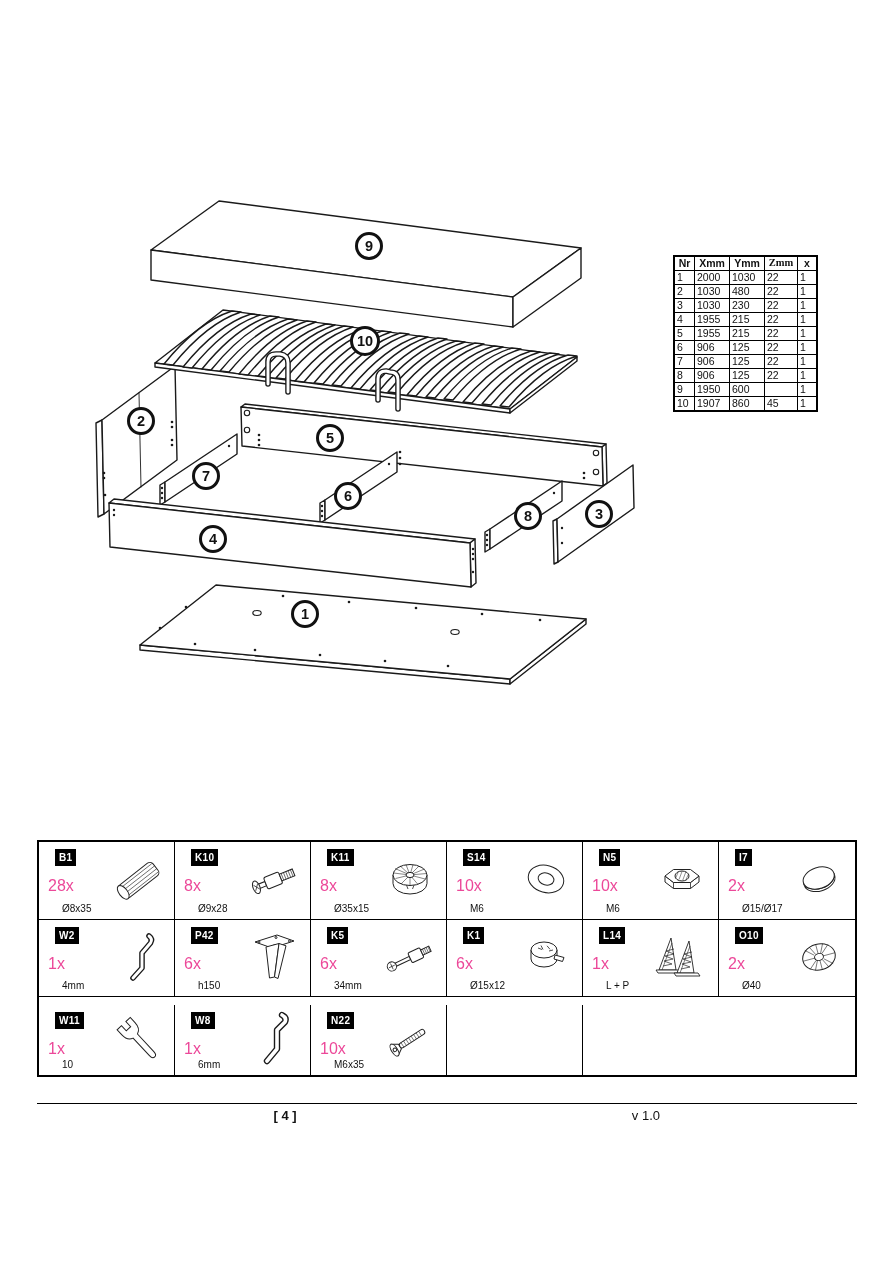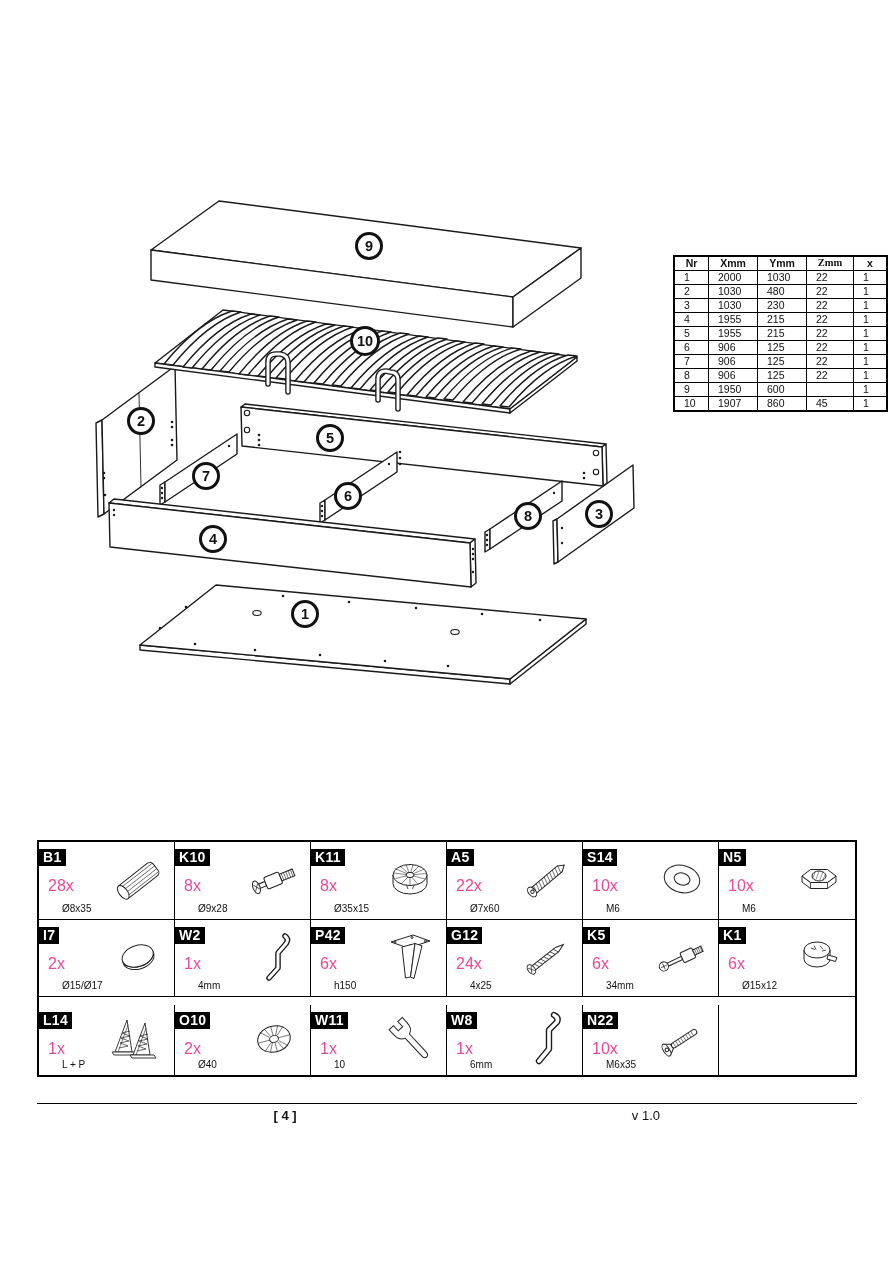--- a/index.html
+++ b/index.html
@@ -12,34 +12,34 @@
   .diagram .dot{fill:#1a1a1a;stroke:none;}
   .diagram .hole{fill:#fff;stroke:#1a1a1a;stroke-width:1.1;}
   .diagram .callout circle{fill:#fff;stroke:#111;stroke-width:3;}
   .diagram .callout text{font-family:"Liberation Sans",sans-serif;font-size:14.5px;font-weight:600;
         text-anchor:middle;fill:#111;}
   .tube-b{fill:none;stroke:#1a1a1a;stroke-width:5.6;stroke-linecap:round;stroke-linejoin:round;}
   .tube-w{fill:none;stroke:#fff;stroke-width:2.9;stroke-linecap:round;stroke-linejoin:round;}
   
   .dim-table{position:absolute;left:673px;top:255px;border-collapse:collapse;
         font-size:10.5px;line-height:1;}
-  .dim-table th,.dim-table td{border:1px solid #000;padding:1px 9px;height:11px;white-space:nowrap;}
+  .dim-table th,.dim-table td{border:1px solid #000;padding:1px 2px;height:11px;white-space:nowrap;}
   .dim-table{border:2px solid #000;}
   .dim-table th{font-weight:bold;text-align:center;}
   .dim-table td{text-align:left;}
   .c-nr{width:15px;} .c-x{width:30px;} .c-y{width:30px;} .c-z{width:28px;font-family:Liberation Serif, serif;} .c-q{width:14px;}
   
   .parts-grid{position:absolute;left:37px;top:840px;width:820px;height:237px;
         display:grid;grid-template-columns:repeat(6,1fr);grid-template-rows:repeat(3,1fr);
         border:2px solid #000;box-sizing:border-box;}
   .cell{position:relative;border-right:1.4px solid #000;border-bottom:1.4px solid #000;}
   .cell:nth-child(6n){border-right:none;}
   .cell:nth-child(n+13){border-bottom:none;margin-top:8px;}
-  .code{position:absolute;top:7px;left:0;background:#000;color:#fff;font-weight:bold;
-        font-size:14px;line-height:17px;padding:0 4px;letter-spacing:.3px;}
+  .code{position:absolute;top:7px;left:16px;background:#000;color:#fff;font-weight:bold;
+        font-size:10px;line-height:17px;padding:0 4px;letter-spacing:.3px;}
   .code:empty{display:none;}
   .qty{position:absolute;top:35px;left:9px;font-size:16px;color:#ec4899;}
   .size{position:absolute;bottom:5px;left:23px;font-size:10px;color:#111;}
   .icon{position:absolute;right:4px;top:50%;margin-top:-31px;width:62px;height:62px;}
   .icon .ln{fill:none;stroke:#222;}
   
   .footer-line{position:absolute;left:37px;top:1103px;width:820px;border-top:1.6px solid #000;}
   .page-num{position:absolute;left:250px;top:1108px;width:70px;text-align:center;
         font-size:13px;font-weight:bold;}
   .version{position:absolute;left:570px;top:1108px;width:90px;text-align:right;font-size:13px;}
@@ -350,33 +350,20 @@
         <g fill="#fff" stroke="#222" stroke-width="1">
           <path d="M13,26 v8.5 A17,10.5 0 0 0 47,34.5 V26"></path>
           <ellipse cx="30" cy="26" rx="17" ry="10.5"></ellipse>
           <path class="ln" d="M30,26 L13.5,24 M30,26 L15,19.5 M30,26 L20,16.8 M30,26 L26,15.6 M30,26 L33,15.7 M30,26 L39,17 M30,26 L44.5,20 M30,26 L46.5,24.5 M30,26 L45,30 M30,26 L38,35.5 M30,26 L30,36.5 M30,26 L21,35 M30,26 L15.5,29.5" stroke-width=".55"></path>
           <ellipse cx="30" cy="26" rx="4" ry="2.6"></ellipse>
           <path class="ln" d="M26.5,36.2 l1.5,3.8 M34,36.2 l-1.5,3.8" stroke-width=".8"></path>
         </g>
       </svg>
     </div>
 
-    <div class="cell">
-      <span class="code">A5</span>
-      <span class="qty">22x</span>
-      <span class="size">Ø7x60</span>
-      <svg class="icon" viewBox="0 0 62 62">
-        <g transform="rotate(-40 30 30)" fill="#fff" stroke="#222" stroke-width="1">
-          <path d="M13,27.2 H47 L53,31 L47,34.8 H13 Z"></path>
-          <path class="ln" d="M16,27.2 l-2.2,7.6 M19.5,27.2 l-2.2,7.6 M23,27.2 l-2.2,7.6 M26.5,27.2 l-2.2,7.6 M30,27.2 l-2.2,7.6 M33.5,27.2 l-2.2,7.6 M37,27.2 l-2.2,7.6 M40.5,27.2 l-2.2,7.6 M44,27.2 l-2.2,7.6 M47.5,27.2 l-2.2,7.6" stroke-width=".6"></path>
-          <ellipse cx="11" cy="31" rx="3.6" ry="5.6"></ellipse>
-          <circle cx="11.5" cy="31" r="1.7"></circle>
-        </g>
-      </svg>
-    </div>
 
     <div class="cell">
       <span class="code">S14</span>
       <span class="qty">10x</span>
       <span class="size">M6</span>
       <svg class="icon" viewBox="0 0 62 62">
         <g transform="rotate(15 30 30)" fill="#fff" stroke="#222" stroke-width="1">
           <ellipse cx="30" cy="30" rx="18" ry="13.5"></ellipse>
           <ellipse cx="30" cy="30" rx="8" ry="6"></ellipse>
         </g>
@@ -430,33 +417,20 @@
           <circle cx="15" cy="15" r="1"></circle>
             <circle cx="32" cy="10.5" r="1"></circle>
           <circle cx="45.5" cy="14" r="1"></circle>
             <circle cx="30.5" cy="18.5" r="1"></circle>
           <path d="M22,20 L35,16.5 L30.5,50 L25.5,51 Z"></path>
           <path d="M35,16.5 L42,18.8 L34,51.5 L30.5,50 Z"></path>
         </g>
       </svg>
     </div>
 
-    <div class="cell">
-      <span class="code">G12</span>
-      <span class="qty">24x</span>
-      <span class="size">4x25</span>
-      <svg class="icon" viewBox="0 0 62 62">
-        <g transform="rotate(-38 30 31)" fill="#fff" stroke="#222" stroke-width="1">
-          <path d="M14,28.5 H44 L52,31 L44,33.8 H14 Z"></path>
-          <path class="ln" d="M17,28.5 l2.5,5.3 m1.5,-5.3 l2.5,5.3 m1.5,-5.3 l2.5,5.3 m1.5,-5.3 l2.5,5.3 m1.5,-5.3 l2.5,5.3 m1.5,-5.3 l2.5,5.3 m1.5,-5.3 l2.5,5.3" stroke-width=".7"></path>
-          <ellipse cx="11.5" cy="31" rx="3.4" ry="5.4"></ellipse>
-          <path class="ln" d="M9.5,28 l4,6 M13.5,28 l-4,6" stroke-width=".7"></path>
-        </g>
-      </svg>
-    </div>
 
     <div class="cell">
       <span class="code">K5</span>
       <span class="qty">6x</span>
       <span class="size">34mm</span>
       <svg class="icon" viewBox="0 0 62 62">
         <g transform="rotate(-25 30 31)" fill="#fff" stroke="#222" stroke-width="1">
           <rect x="13" y="29.3" width="17" height="3.4"></rect>
           <circle cx="10" cy="31" r="4.6"></circle>
           <path class="ln" d="M6.8,31 h6.4 M10,27.8 v6.4" stroke-width=".7"></path>

